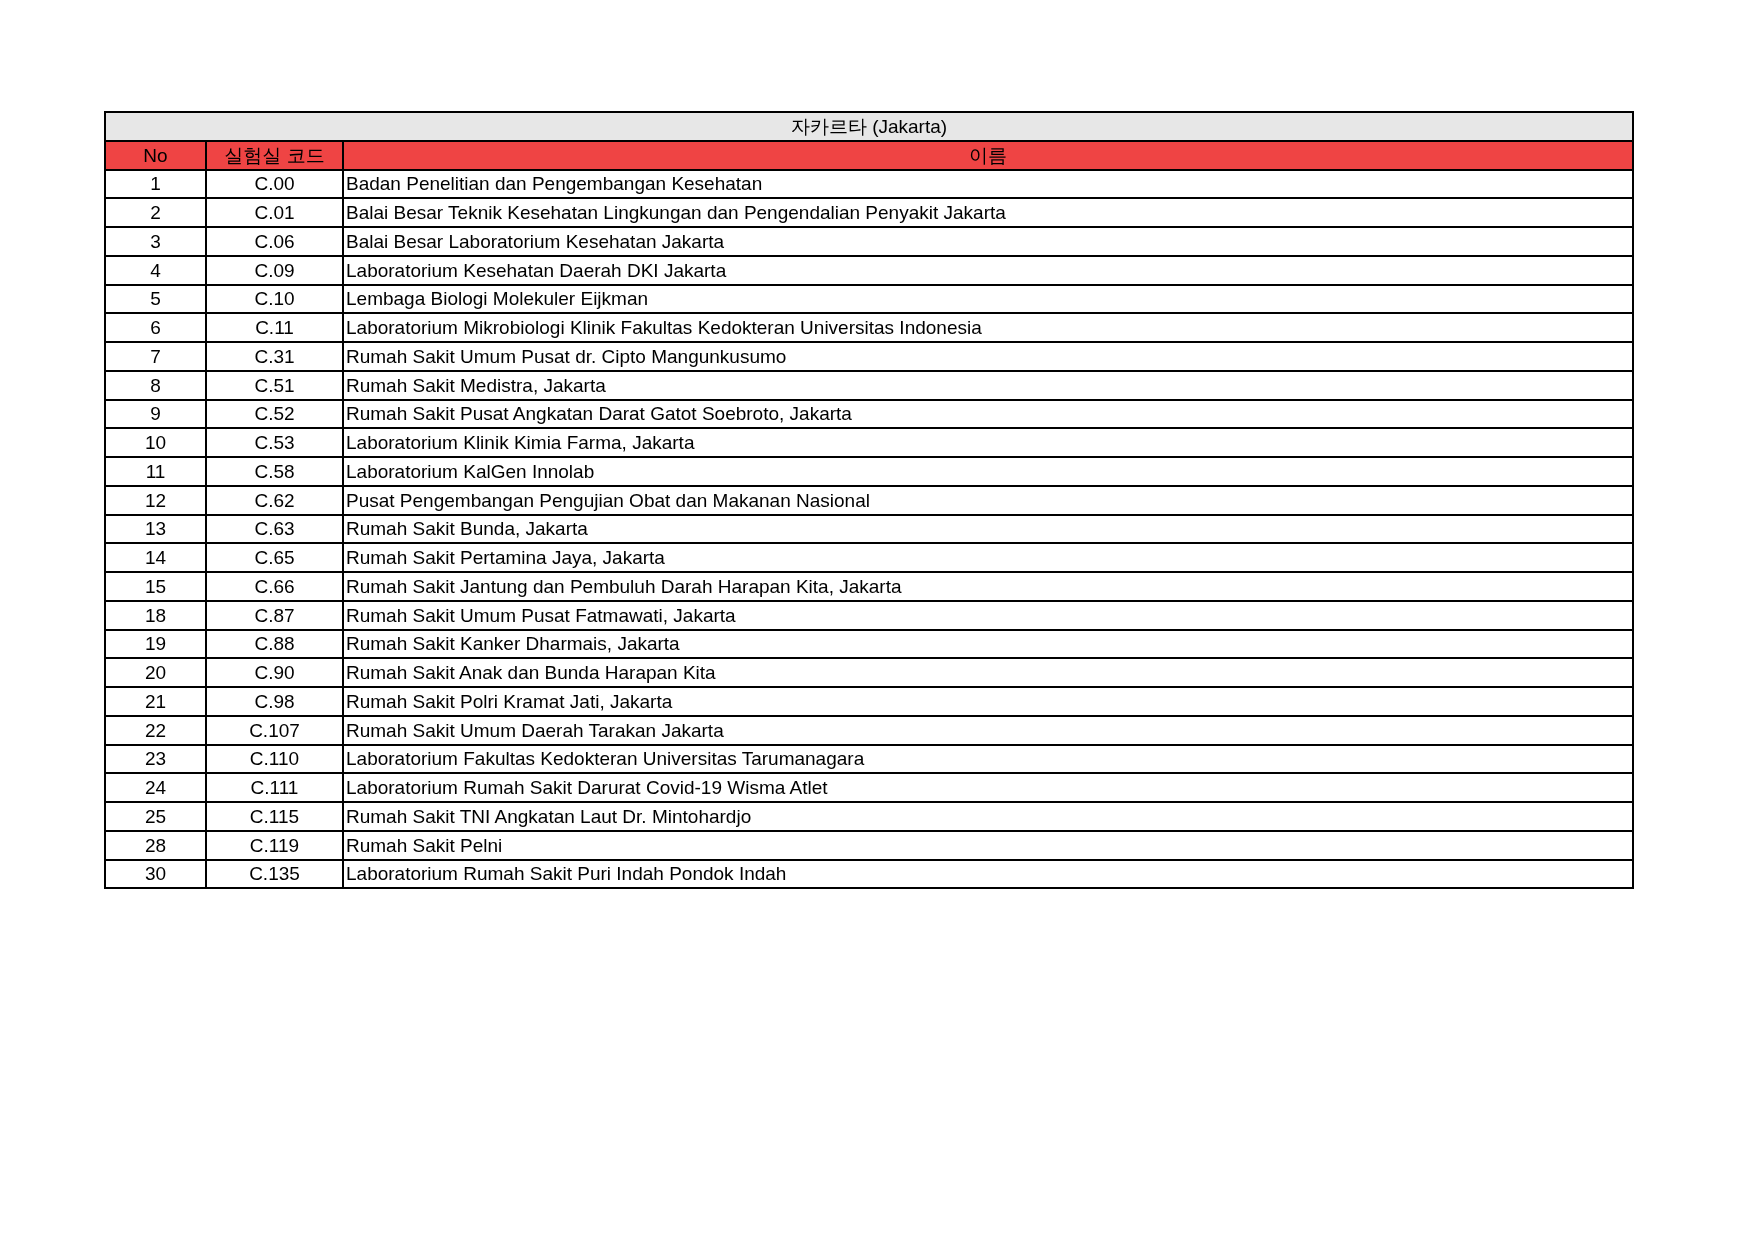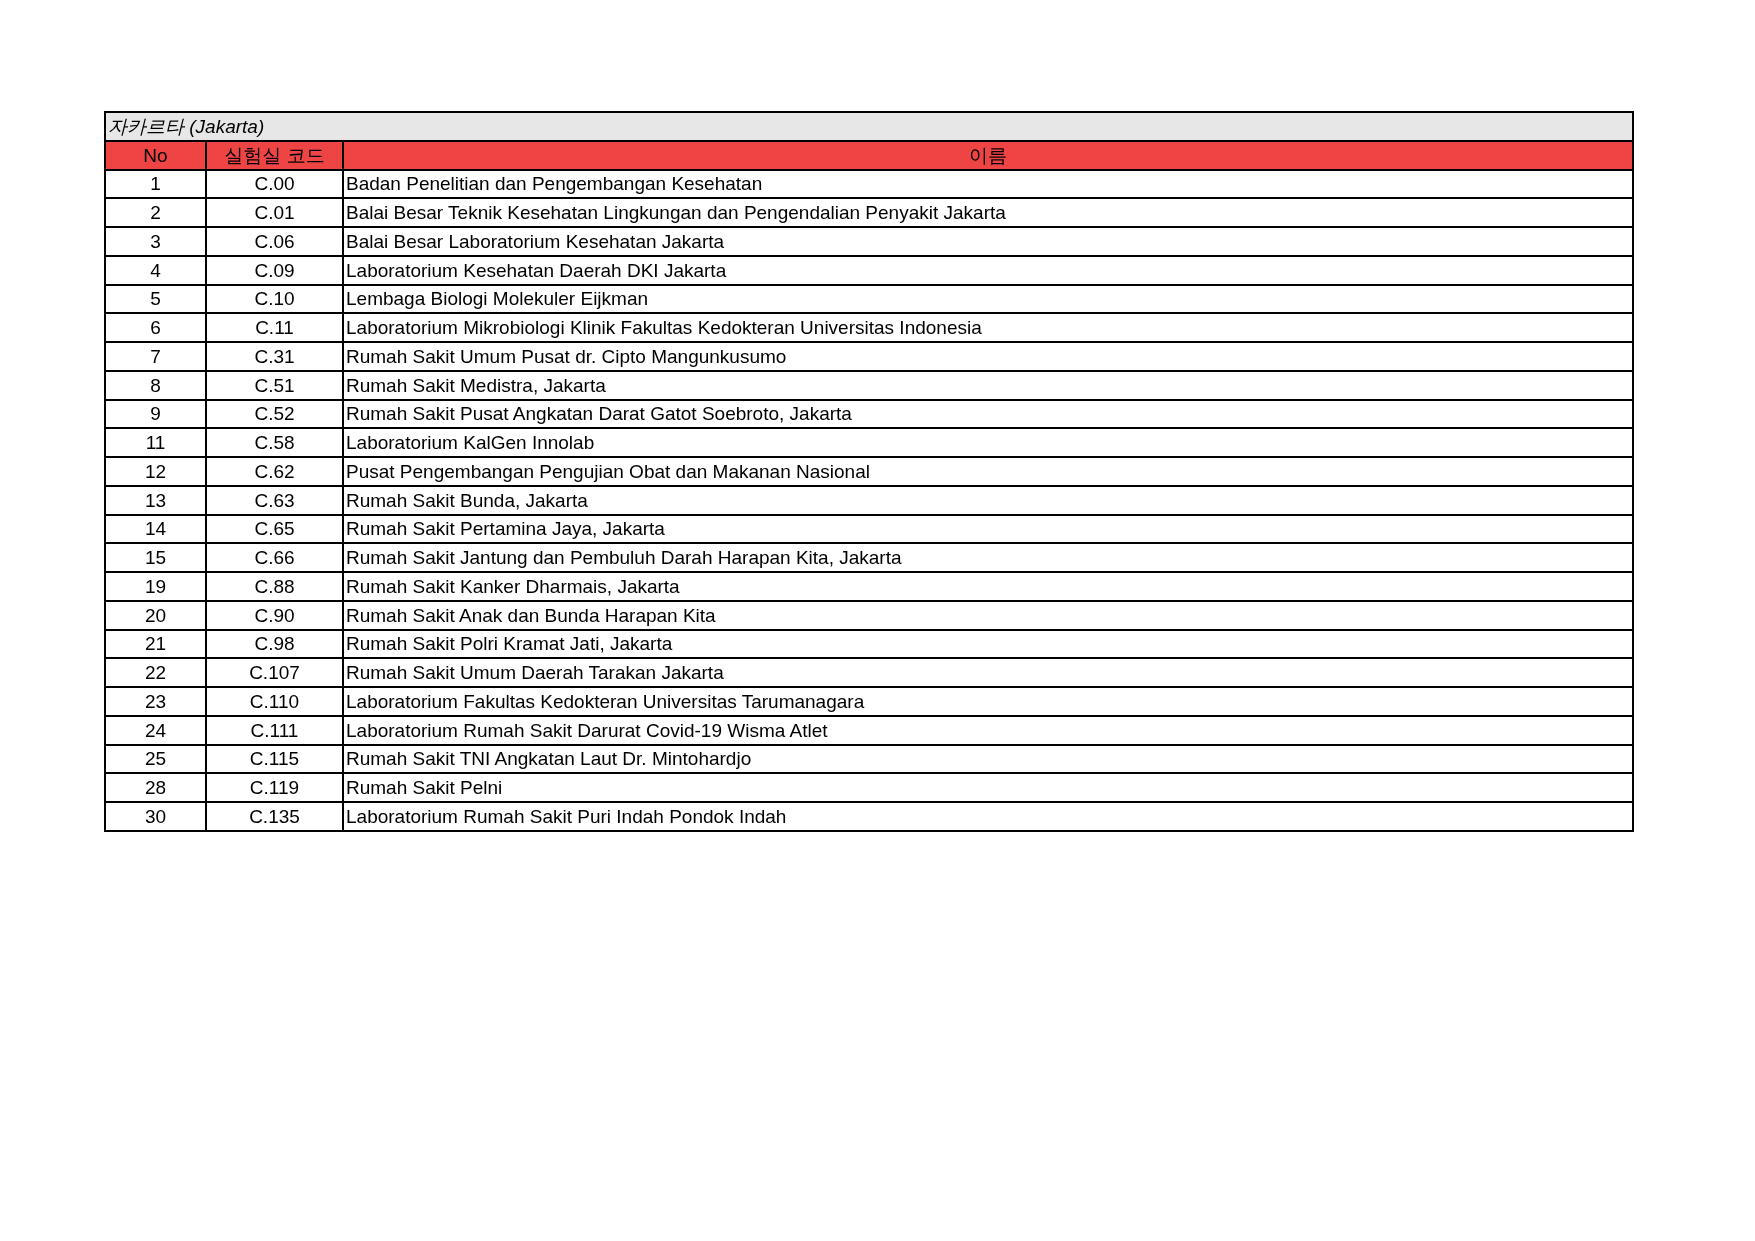--- a/index.html
+++ b/index.html
@@ -31,22 +31,22 @@
     padding: 0 2px;
     overflow: hidden;
     white-space: nowrap;
     font-weight: normal;
     line-height: 1;
   }
   col.col-no   { width: 101px; }
   col.col-code { width: 137px; }
   col.col-name { width: auto; }
   .title-cell {
+    text-align: center;
     font-weight: bold;
-    font-style: italic;
   }
   .head-cell {
     text-align: center;
     font-weight: bold;
     background: #ef4444;
   }
   td.cell-no, td.cell-code {
     text-align: center;
   }
   td.cell-name {
@@ -122,20 +122,25 @@
     <td class="cell-code">C.51</td>
     <td class="cell-name">Rumah Sakit Medistra, Jakarta</td>
   </tr>
 
   <tr>
     <td class="cell-no">9</td>
     <td class="cell-code">C.52</td>
     <td class="cell-name">Rumah Sakit Pusat Angkatan Darat Gatot Soebroto, Jakarta</td>
   </tr>
 
+  <tr>
+    <td class="cell-no">10</td>
+    <td class="cell-code">C.53</td>
+    <td class="cell-name">Laboratorium Klinik Kimia Farma, Jakarta</td>
+  </tr>
 
   <tr>
     <td class="cell-no">11</td>
     <td class="cell-code">C.58</td>
     <td class="cell-name">Laboratorium KalGen Innolab</td>
   </tr>
 
   <tr>
     <td class="cell-no">12</td>
     <td class="cell-code">C.62</td>
@@ -155,20 +160,25 @@
   </tr>
 
   <tr>
     <td class="cell-no">15</td>
     <td class="cell-code">C.66</td>
     <td class="cell-name">Rumah Sakit Jantung dan Pembuluh Darah Harapan Kita, Jakarta</td>
   </tr>
 
 
 
+  <tr>
+    <td class="cell-no">18</td>
+    <td class="cell-code">C.87</td>
+    <td class="cell-name">Rumah Sakit Umum Pusat Fatmawati, Jakarta</td>
+  </tr>
 
   <tr>
     <td class="cell-no">19</td>
     <td class="cell-code">C.88</td>
     <td class="cell-name">Rumah Sakit Kanker Dharmais, Jakarta</td>
   </tr>
 
   <tr>
     <td class="cell-no">20</td>
     <td class="cell-code">C.90</td>

